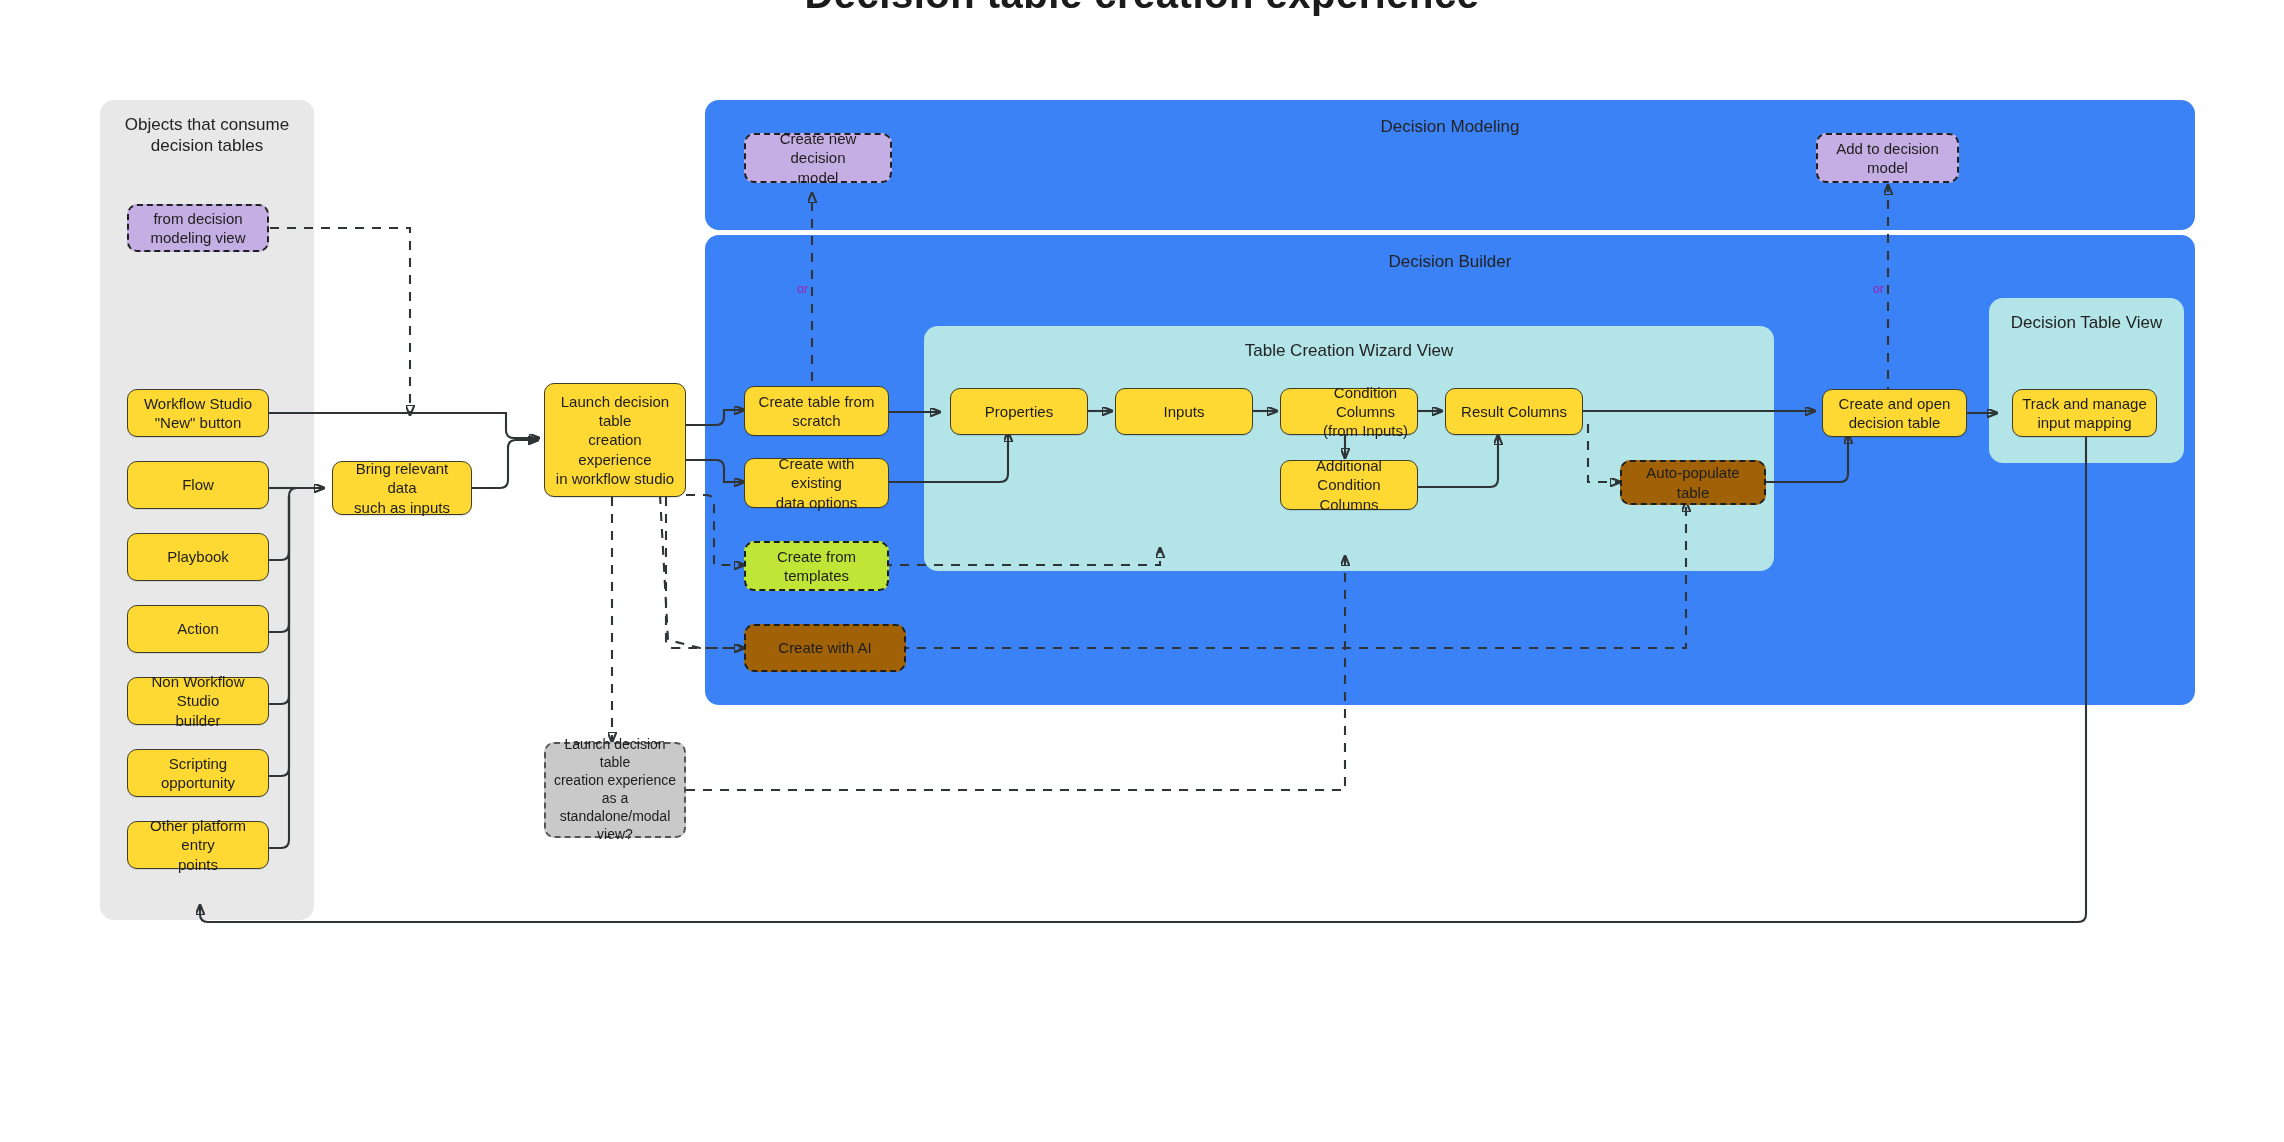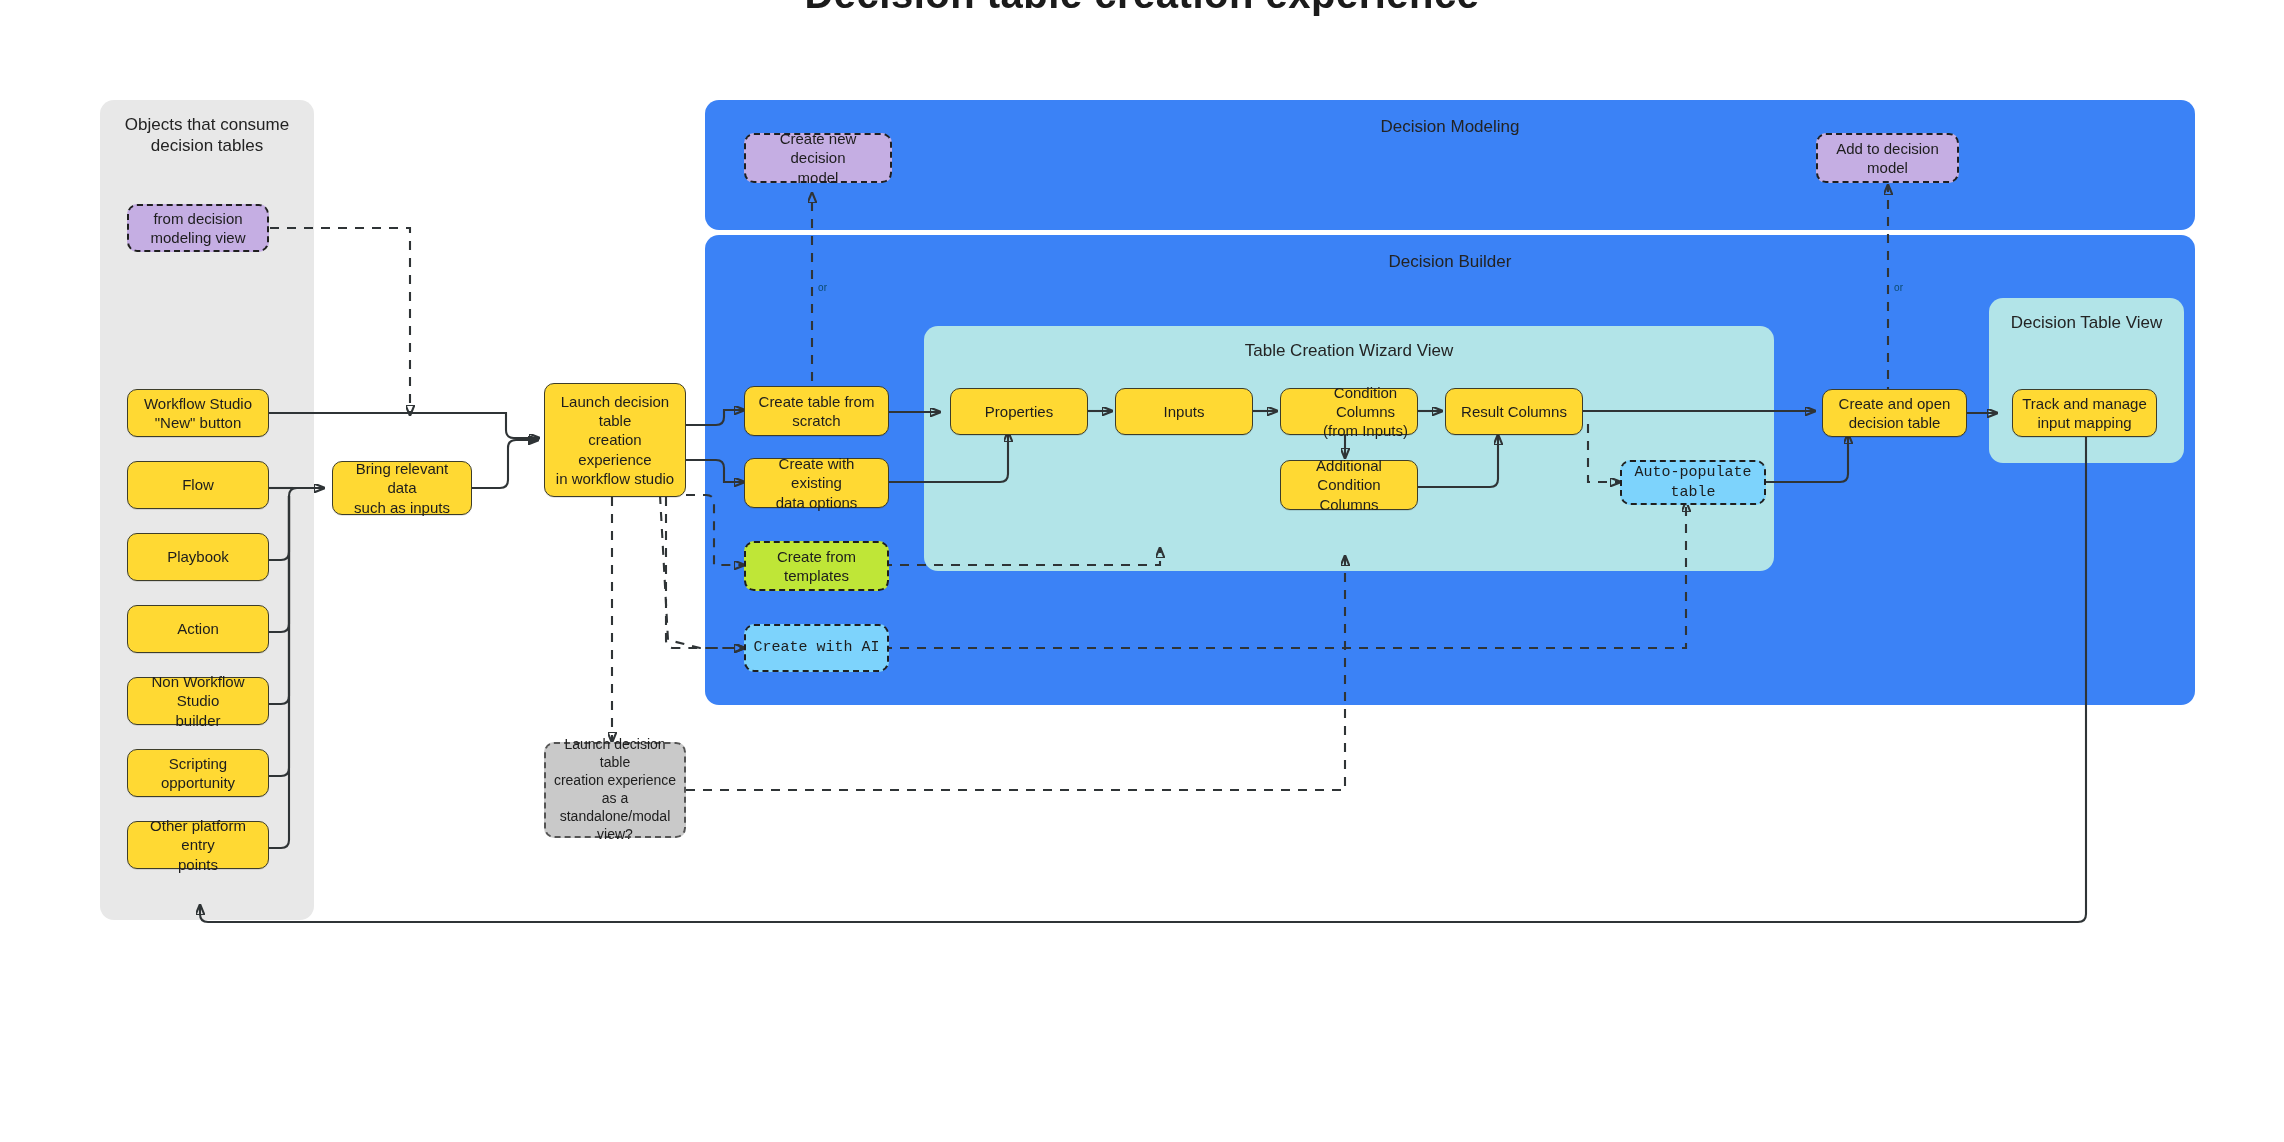--- a/index.html
+++ b/index.html
@@ -60,45 +60,44 @@
   }
   .n-purple {
     background: #c5aee3;
     border: 2.4px dashed #1f1f1f;
   }
   .n-green {
     background: #bfe637;
     border: 2.4px dashed #1f1f1f;
   }
   .n-blue {
-    background: #7dd3fc;
+    background: #a16207;
     border: 2.4px dashed #1f1f1f;
-    font-family: Liberation Mono, monospace;
   }
   .n-grey {
     background: #c9c9c9;
     border: 2.4px dashed #545454;
     font-size: 14px;
   }
 
   
   .flabel {
     position: absolute;
     font-size: 14px;
     color: #2b2b2b;
     text-align: center;
     white-space: pre-line;
     line-height: 1.42;
   }
   .orlabel {
     position: absolute;
-    font-size: 10px;
-    color: #0c4a6e;
+    font-size: 12px;
+    color: #a21caf;
     background: transparent;
-    text-align: right;
+    text-align: left;
   }
 
   
   svg.edges {
     position: absolute;
     left: 0; top: 0;
     width: 2284px;
     height: 1142px;
     pointer-events: none;
   }
@@ -266,21 +265,21 @@
 
   <div class="node n-yellow" style="left:744px; top:386px; width:145px; height:50px;">Create table from
 scratch</div>
 
   <div class="node n-yellow" style="left:744px; top:458px; width:145px; height:50px;">Create with existing
 data options</div>
 
   <div class="node n-green" style="left:744px; top:541px; width:145px; height:50px;">Create from
 templates</div>
 
-  <div class="node n-blue" style="left:744px; top:624px; width:145px; height:48px;">Create with AI</div>
+  <div class="node n-blue" style="left:744px; top:624px; width:162px; height:48px;">Create with AI</div>
 
   <div class="node n-yellow" style="left:950px; top:388px; width:138px; height:47px;">Properties</div>
 
   <div class="node n-yellow" style="left:1115px; top:388px; width:138px; height:47px;">Inputs</div>
 
   <div class="node n-yellow" style="left:1280px; top:388px; width:138px; height:47px;padding-left:40px;">Condition Columns
 (from Inputs)</div>
 
   <div class="node n-yellow" style="left:1280px; top:460px; width:138px; height:50px;text-align:center;">Additional Condition
 Columns</div>

